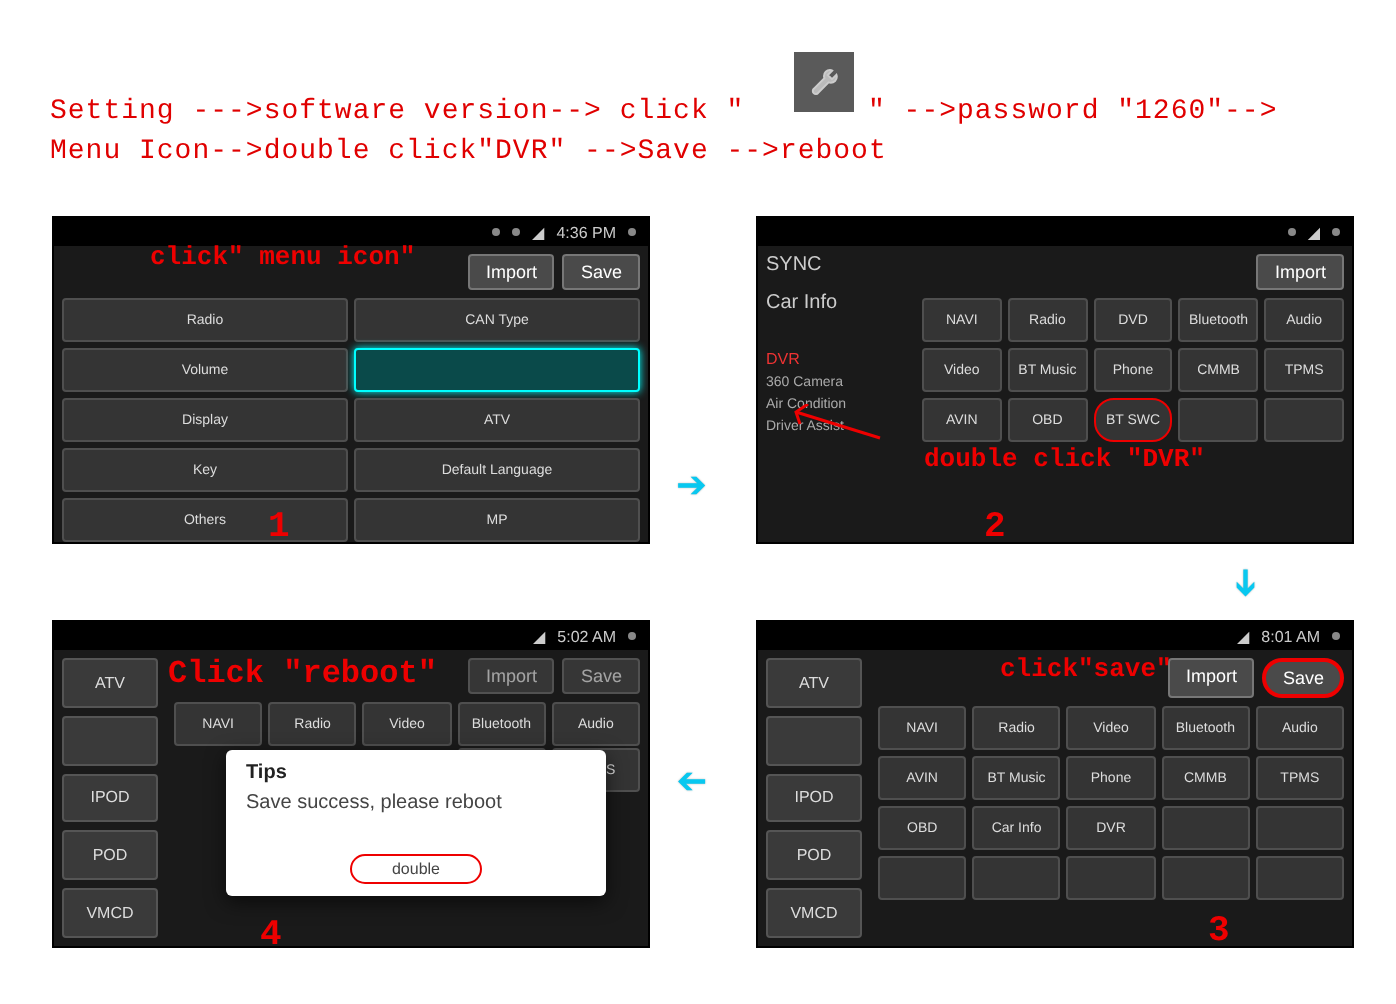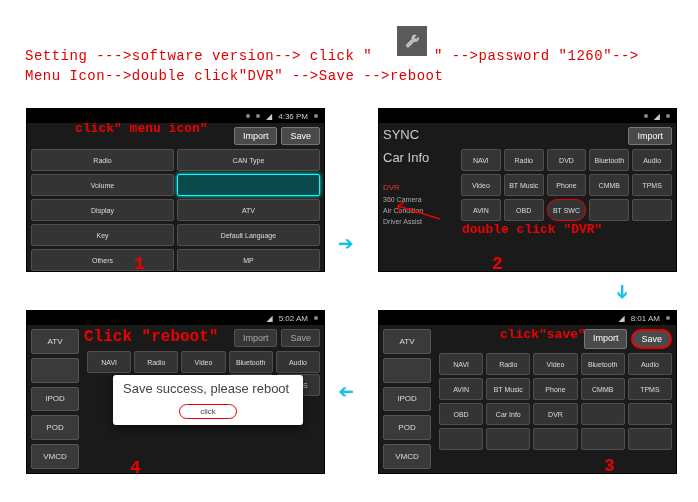--- a/index.html
+++ b/index.html
@@ -159,23 +159,23 @@
     padding: 6px 10px;
     box-shadow: 0 3px 10px rgba(0,0,0,0.6);
   }
   .dialog .dt {
     font-size: 10px;
     color: #222;
     font-weight: bold;
     margin-bottom: 4px;
   }
   .dialog .dm {
-    font-size: 13px;
+    font-size: 10px;
     color: #444;
-    margin-bottom: 8px;
+    margin-bottom: 20px;
   }
   .dialog .db {
     display: flex;
     justify-content: center;
   }
   .dialog .dbtn {
     border: 1px solid #e00;
     border-radius: 10px;
     padding: 2px 20px;
     font-size: 8px;
@@ -196,21 +196,21 @@
     stroke-width: 1.5;
   }
   .save-circle {
     border: 2px solid #e00;
     border-radius: 12px;
   }
   .p2-left-labels {
     display:flex;
     flex-direction:column;
     gap:8px;
-    font-size:13px;
+    font-size:10px;
     color:#ccc;
   }
 </style>
 </head>
 <body>
 
 <div class="wrench-box" style="left:397px; top:26px;">
   <svg width="16" height="16" viewBox="0 0 16 16">
     <path d="M11 2a3 3 0 0 0-3 3c0 .4.1.8.2 1.1L3 11.3a1.5 1.5 0 1 0 2.1 2.1l5.2-5.2c.3.1.7.2 1.1.2a3 3 0 0 0 3-3c0-.4-.1-.7-.2-1L12 6.6 9.9 4.5l2.2-2.2c-.3-.2-.7-.3-1.1-.3z" fill="#bbb"></path>
   </svg>
@@ -387,23 +387,24 @@
           <div class="cell">NAVI</div>
           <div class="cell">Radio</div>
           <div class="cell">Video</div>
           <div class="cell">Bluetooth</div>
           <div class="cell">Audio</div>
           <div class="cell" style="grid-column:4;">CMMB</div>
           <div class="cell">TPMS</div>
         </div>
       </div>
       <div class="dialog" style="left:30px; top:50px; width:170px;">
+        <div class="dt">Tips</div>
         <div class="dm">Save success, please reboot</div>
         <div class="db">
-            <div class="dbtn">click</div>
+            <div class="dbtn">double</div>
           </div>
       </div>
     </div>
   </div>
 </div>
 <div class="ann" style="left:84px; top:328px; font-size:16px;">Click "reboot"</div>
 <div class="num" style="left:130px; top:458px;">4</div>
 
 <div class="arrow" style="left:338px; top:228px;">➔</div>
 <div class="arrow" style="left:614px; top:276px; transform:rotate(90deg);">➔</div>

